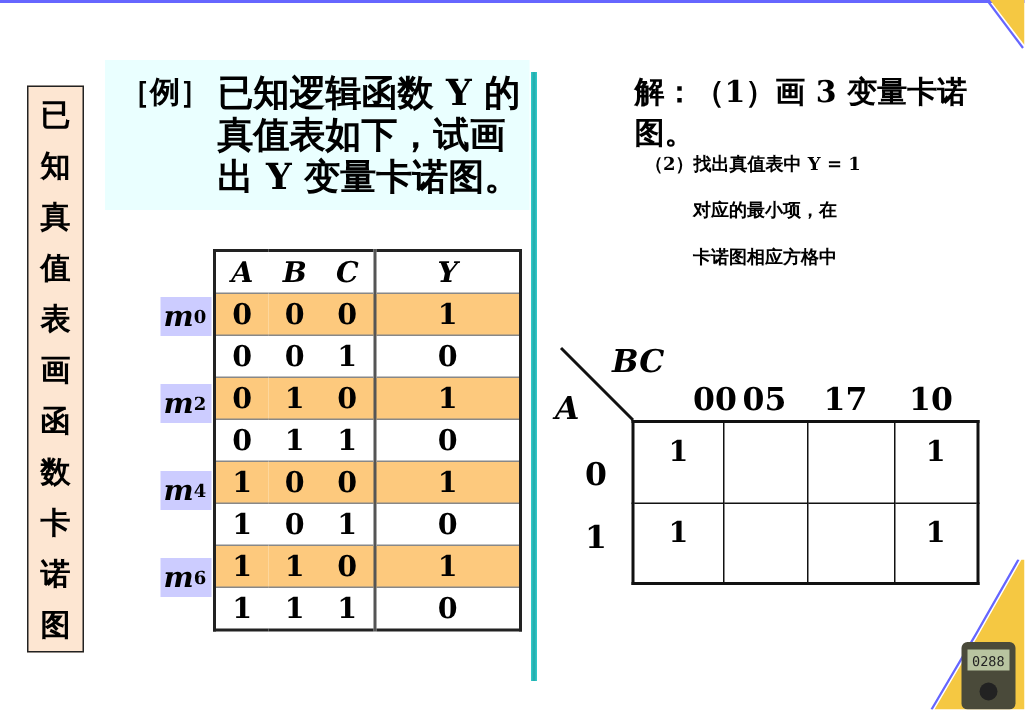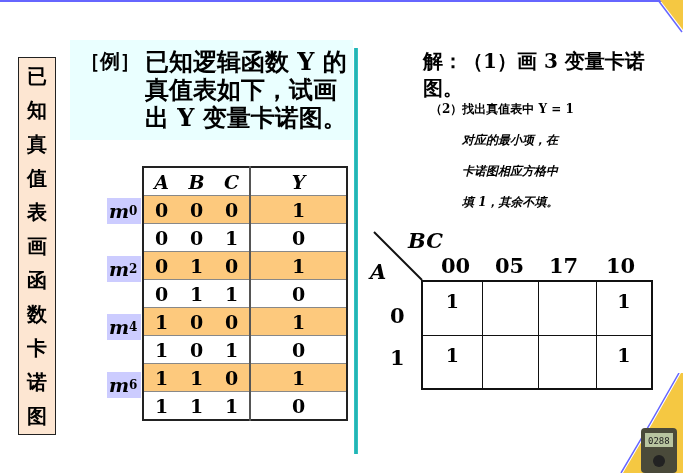--- a/index.html
+++ b/index.html
@@ -14,21 +14,21 @@
   table.tt{position:absolute;left:142px;top:166px;border-collapse:collapse;border:2px solid #222;}
   table.tt td{height:27px;padding:0;font-size:19px;font-weight:bold;text-align:center;border-bottom:1px solid #888;}
   table.tt td.v{width:35px;}
   table.tt td.y{width:95px;border-left:2px solid #555;}
   table.tt tr.hl td{background:#fdc97d;}
   table.tt tr.hdr td{font-style:italic;font-family:"DejaVu Serif",serif;}
   .mlab{position:absolute;left:107px;width:34px;height:26px;background:#ccccff;font-size:19px;font-weight:bold;font-style:italic;display:flex;align-items:center;padding-left:2px;box-sizing:border-box;}
   .mlab sub{font-size:12px;font-style:normal;}
   .sol{position:absolute;left:380px;top:48px;font-size:20px;font-weight:bold;margin-left:43px;}
   .sol2{position:absolute;left:430px;top:94px;width:240px;font-size:12px;font-weight:bold;line-height:31px;}
-  .sol2 .ind{padding-left:32px;display:block;font-style:italic;}
+  .sol2 .ind{padding-left:32px;display:block;}
   .kmap{position:absolute;left:421px;top:280px;border-collapse:collapse;border:2px solid #111;}
   .kmap td{width:56px;height:54px;border:1px solid #111;vertical-align:top;text-align:center;font-size:19px;font-weight:bold;padding-top:8px;box-sizing:border-box;} 
   .lbl{position:absolute;font-size:21px;font-weight:bold;}
   .it{font-style:italic;}
   .deco{position:absolute;right:0;bottom:0;width:80px;height:100px;}
 </style>
 </head>
 <body>
 
 <div class="topbar"></div>
@@ -132,29 +132,28 @@
         <td class="y">0</td>
       </tr>
 </tbody>
   </table>
 
 <div class="sol">解：（1）画 3 变量卡诺图。</div>
 <div class="sol2">
   <span style="display:block">（2）找出真值表中 Y = 1</span>
   <span class="ind">对应的最小项，在</span>
   <span class="ind">卡诺图相应方格中</span>
-  <span class="ind">填 1，其余不填。</span>
 </div>
 
 <svg style="position:absolute;left:372px;top:230px" width="52" height="52">
   <line x1="2" y1="2" x2="50" y2="50" stroke="#111" stroke-width="2"></line>
 </svg>
 <div class="lbl it" style="left:408px;top:228px">BC</div>
 <div class="lbl it" style="left:370px;top:259px">A</div>
-<div class="lbl" style="left:441px;top:253px">00</div>
+<div class="lbl" style="left:462px;top:253px">00</div>
 <div class="lbl" style="left:495px;top:253px">05</div>
 <div class="lbl" style="left:549px;top:253px">17</div>
 <div class="lbl" style="left:606px;top:253px">10</div>
 <div class="lbl" style="left:390px;top:303px">0</div>
 <div class="lbl" style="left:390px;top:345px">1</div>
 
 <table class="kmap">
   <tbody>
       <tr>
     <td style="width:60px">1</td>

